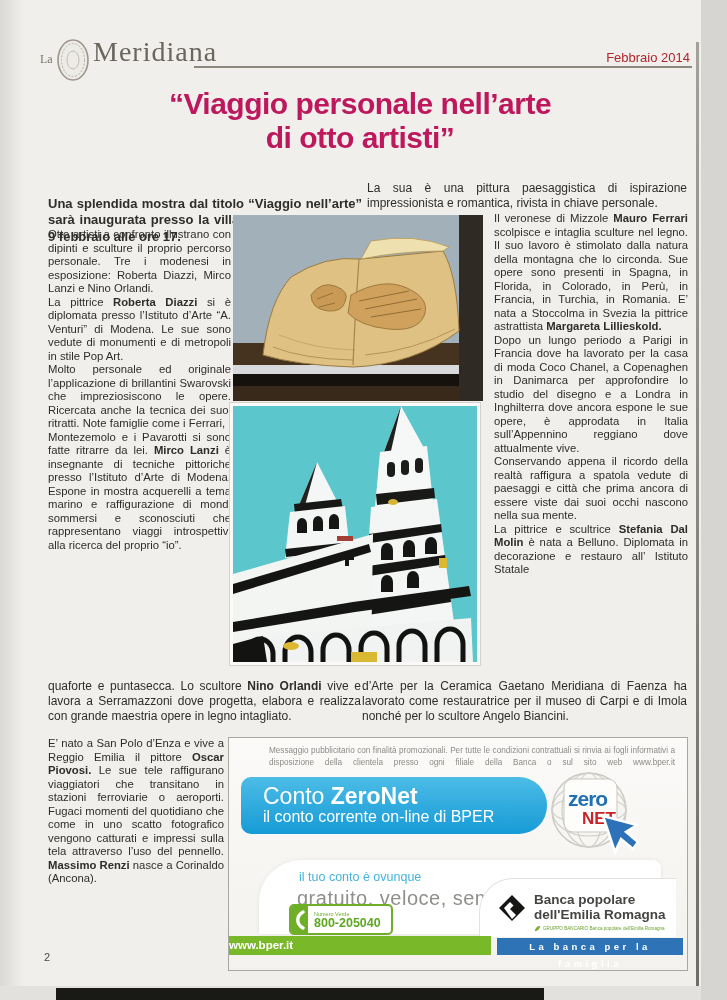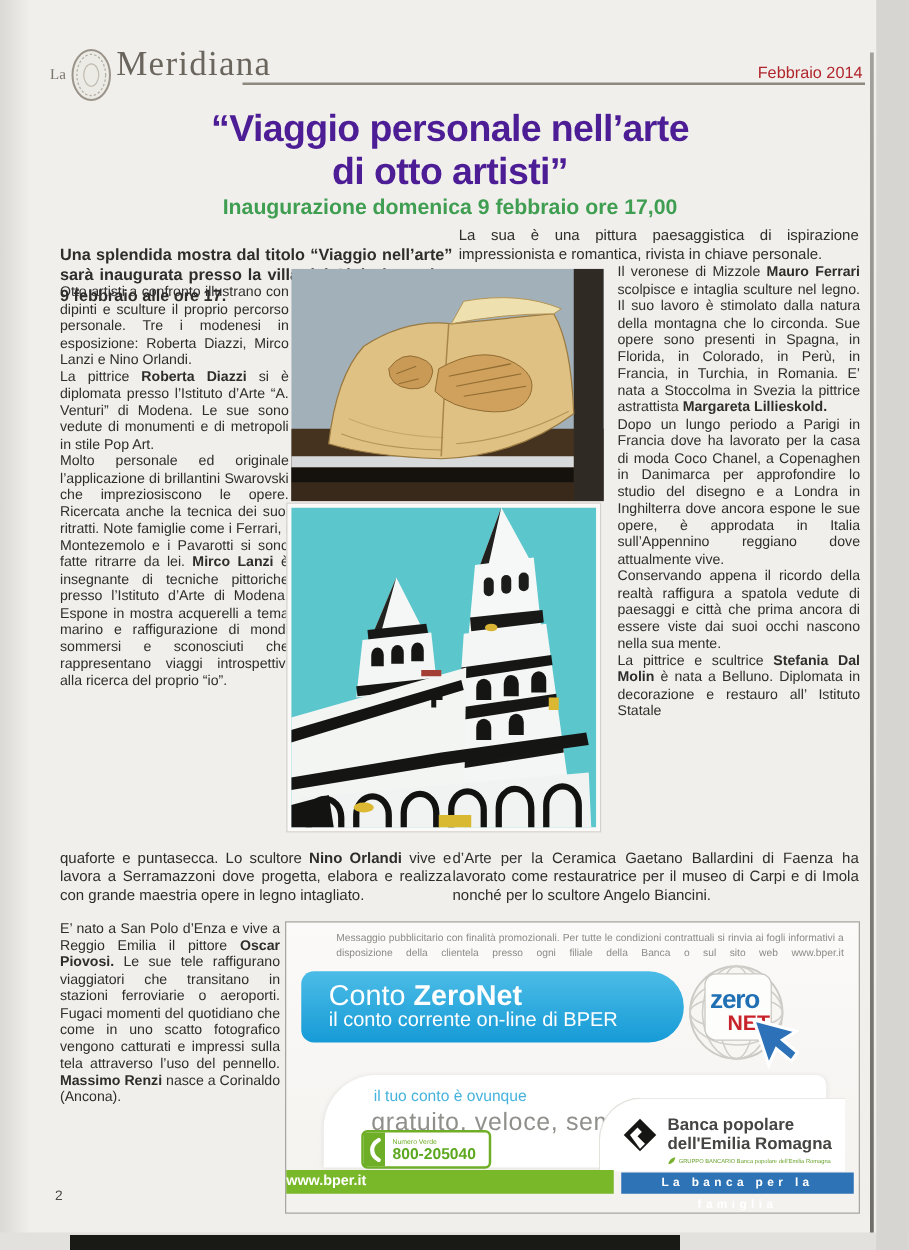--- a/index.html
+++ b/index.html
@@ -10,21 +10,21 @@
   .narrow{font-size:11.3px;line-height:13.5px;}
   .wide{font-size:12px;line-height:14.8px;}
   .para{margin:0;text-align:justify;}
   .b{font-weight:bold;}
   
   .brand-la{font-family:"Liberation Serif",serif;font-size:12px;color:#7a756c;}
   .brand-name{font-family:"Liberation Serif",serif;font-size:28px;color:#6b665d;letter-spacing:1px;}
   .head-rule{height:2px;background:#8d897f;}
   .issue-date{font-size:13px;color:#b0262c;text-align:right;}
   
-  .title-line{width:100%;text-align:center;font-weight:bold;font-size:30px;letter-spacing:-0.5px;color:#4c1d95;}
+  .title-line{width:100%;text-align:center;font-weight:bold;font-size:30px;letter-spacing:-0.5px;color:#be185d;}
   .subtitle{width:100%;text-align:center;font-weight:bold;font-size:17px;color:#3f9e51;}
   .intro{font-weight:bold;font-size:13px;line-height:16.4px;}
   
   .art-frame{background:#fbfaf8;border:1px solid #d4d1cc;padding:3px;}
   
   .ad-box{border:1px solid #a9a7a2;background:linear-gradient(#fbfaf8,#f3f2ef);}
   .ad-disclaimer{font-size:8.2px;line-height:11.6px;color:#8b8b87;text-align:justify;text-align-last:justify;}
   .ad-banner{background:linear-gradient(#4cbce6,#169bd7);border-radius:10px 28px 28px 10px;
              color:#fff;padding:7px 0 0 22px;box-sizing:border-box;}
   .ad-product{font-size:23px;line-height:25px;}
@@ -61,21 +61,20 @@
       <ellipse cx="18" cy="22" rx="11.5" ry="16.5" fill="none" stroke="#b5b0a6" stroke-width="1" stroke-dasharray="2,1.6"></ellipse>
       <ellipse cx="18" cy="22" rx="6" ry="9" fill="none" stroke="#c2bdb3" stroke-width="1"></ellipse>
     </svg>
   </span>
   <span class="abs brand-name" style="left:93px;top:36px;">Meridiana</span>
   <div class="abs head-rule" style="left:194px;top:66px;width:498px;"></div>
   <div class="abs issue-date" style="left:580px;top:50px;width:110px;">Febbraio 2014</div>
 
   <div class="abs title-line" style="left:30px;top:87px;width:660px;">“Viaggio personale nell’arte</div>
   <div class="abs title-line" style="left:30px;top:121px;width:660px;">di otto artisti”</div>
-  <div class="abs subtitle" style="left:30px;top:156px;width:660px;">Inaugurazione domenica 9 febbraio ore 17,00</div>
 
   <div class="abs intro justify" style="left:48px;top:196px;width:314px;"><span class="b">Una splendida mostra dal titolo “Viaggio nell’arte” sarà inaugurata presso la villa del Club domenica 9 febbraio alle ore 17.</span></div>
   <div class="abs wide justify" style="left:367px;top:181px;width:320px;"><span>La sua è una pittura paesaggistica di ispirazione impressionista e romantica, rivista in chiave personale.</span></div>
 
   <div class="abs narrow" style="left:48px;top:228px;width:183px;">
       <p class="para"><span>Otto artisti a confronto illustrano con dipinti e sculture il proprio percorso personale. Tre i modenesi in esposizione: Roberta Diazzi, Mirco Lanzi e Nino Orlandi.</span></p>
       <p class="para"><span>La pittrice </span><span class="b">Roberta Diazzi</span><span> si è diplomata presso l’Istituto d’Arte “A. Venturi” di Modena. Le sue sono vedute di monumenti e di metropoli in stile Pop Art.</span></p>
       <p class="para"><span>Molto personale ed originale l’applicazione di brillantini Swarovski che impreziosiscono le opere. Ricercata anche la tecnica dei suoi ritratti. Note famiglie come i Ferrari, i Montezemolo e i Pavarotti si sono fatte ritrarre da lei. </span><span class="b">Mirco Lanzi</span><span> è insegnante di tecniche pittoriche presso l’Istituto d’Arte di Modena. Espone in mostra acquerelli a tema marino e raffigurazione di mondi sommersi e sconosciuti che rappresentano viaggi introspettivi alla ricerca del proprio “io”.</span></p>
     </div>
   <div class="abs narrow" style="left:494px;top:212px;width:194px;">
@@ -150,21 +149,21 @@
         <path d="M166,256 v-16 a13,15 0 0 1 26,0 v16"></path>
         <path d="M204,256 v-18 a13,15 0 0 1 26,0 v18"></path>
       </g>
       <polygon points="0,238 30,230 34,256 0,256" fill="#131311"></polygon>
       <rect x="118" y="246" width="26" height="10" fill="#d9b832"></rect>
       <ellipse cx="58" cy="240" rx="8" ry="4" fill="#ddb832"></ellipse>
     </svg>
   </div>
 
   <div class="abs wide justify" style="left:48px;top:679px;width:313px;"><span>quaforte e puntasecca. Lo scultore </span><span class="b">Nino Orlandi</span><span> vive e lavora a Serramazzoni dove progetta, elabora e realizza con grande maestria opere in legno intagliato.</span></div>
-  <div class="abs wide justify" style="left:362px;top:679px;width:325px;"><span>d’Arte per la Ceramica Gaetano Ballardini di Faenza ha lavorato come restauratrice per il museo di Carpi e di Imola nonché per lo scultore Angelo Biancini.</span></div>
+  <div class="abs wide justify" style="left:362px;top:679px;width:325px;"><span>d’Arte per la Ceramica Gaetano Meridiana di Faenza ha lavorato come restauratrice per il museo di Carpi e di Imola nonché per lo scultore Angelo Biancini.</span></div>
   <div class="abs narrow" style="left:48px;top:737px;width:176px;">
       <p class="para"><span>E’ nato a San Polo d’Enza e vive a Reggio Emilia il pittore </span><span class="b">Oscar Piovosi.</span><span> Le sue tele raffigurano viaggiatori che transitano in stazioni ferroviarie o aeroporti. Fugaci momenti del quotidiano che come in uno scatto fotografico vengono catturati e impressi sulla tela attraverso l’uso del pennello. </span><span class="b">Massimo Renzi</span><span> nasce a Corinaldo (Ancona).</span></p>
     </div>
 
   <div class="abs ad-box" style="left:228px;top:737px;width:458px;height:232px;">
     <div class="abs ad-disclaimer" style="left:40px;top:7px;width:406px;">Messaggio pubblicitario con finalità promozionali. Per tutte le condizioni contrattuali si rinvia ai fogli informativi a disposizione della clientela presso ogni filiale della Banca o sul sito web www.bper.it</div>
 
     <div class="abs ad-banner" style="left:12px;top:39px;width:306px;height:57px;">
       <div class="ad-product"><span>Conto </span><span class="b">ZeroNet</span></div>
       <div class="ad-tagline">il conto corrente on-line di BPER</div>

